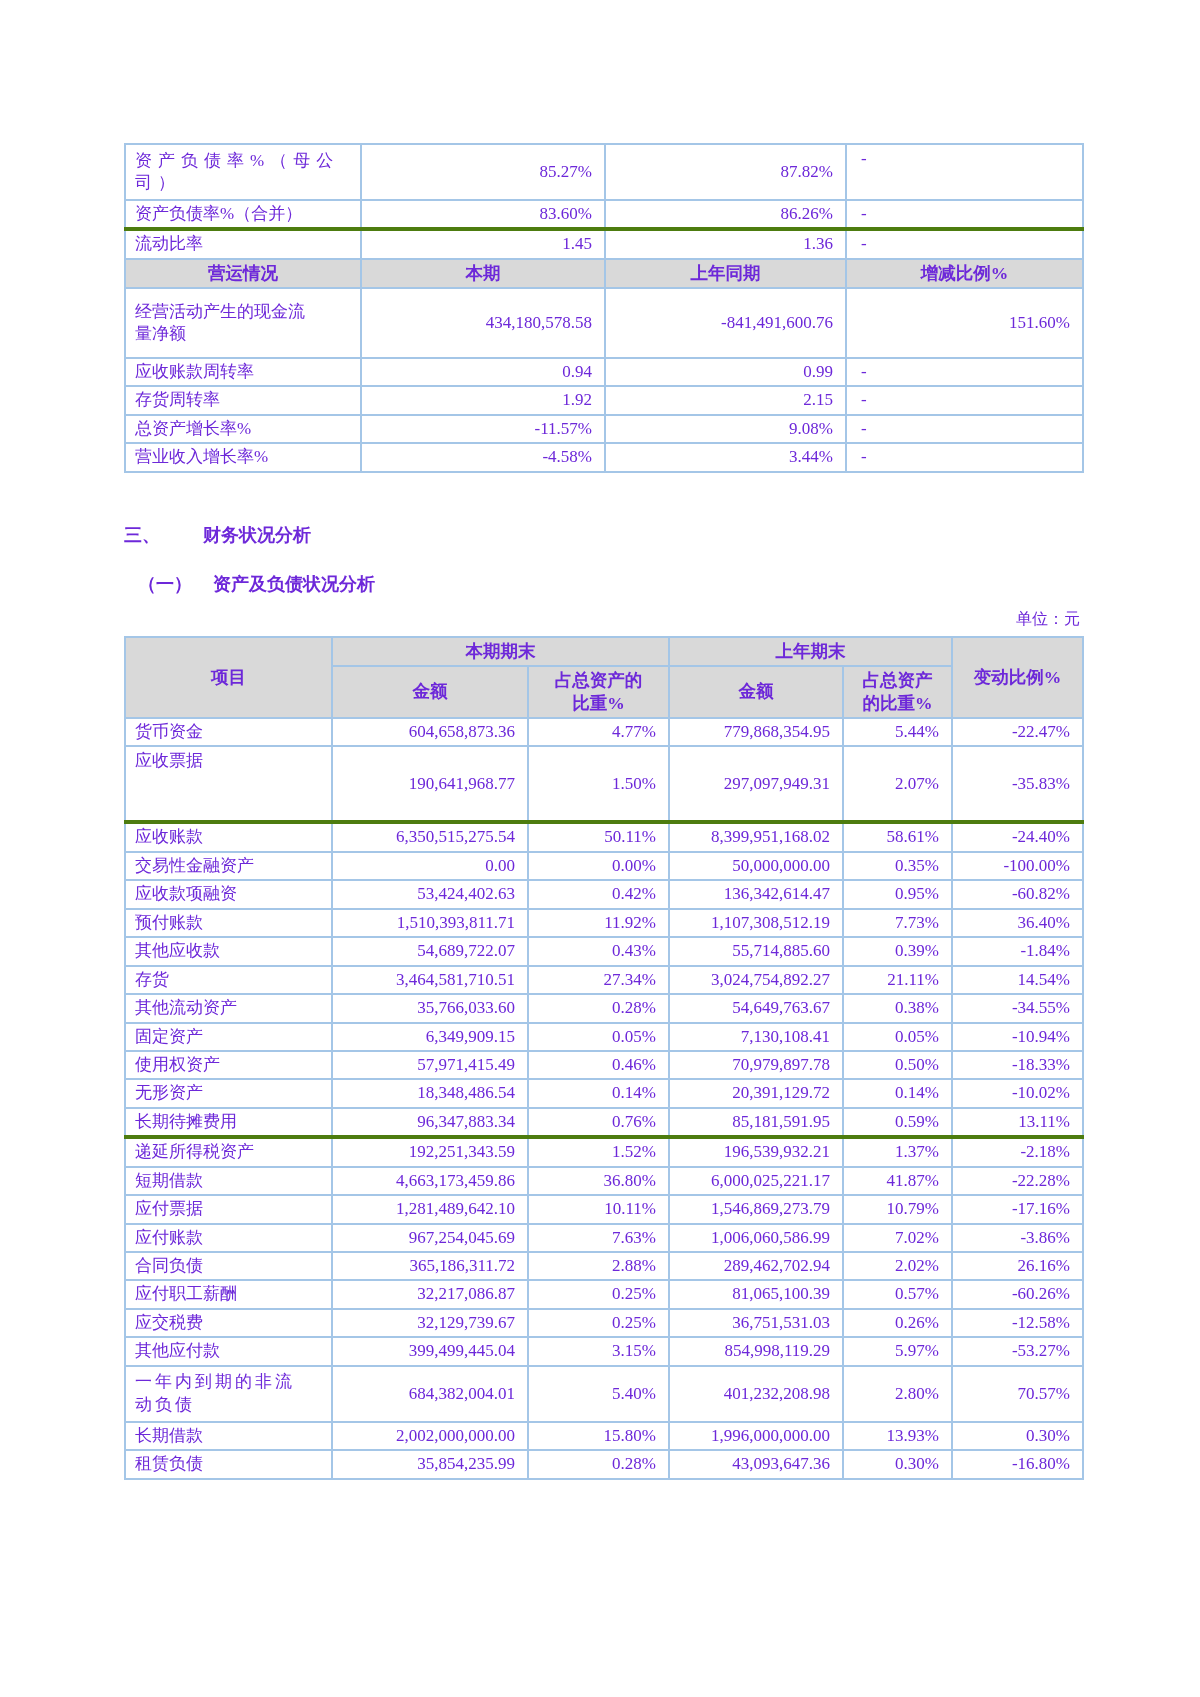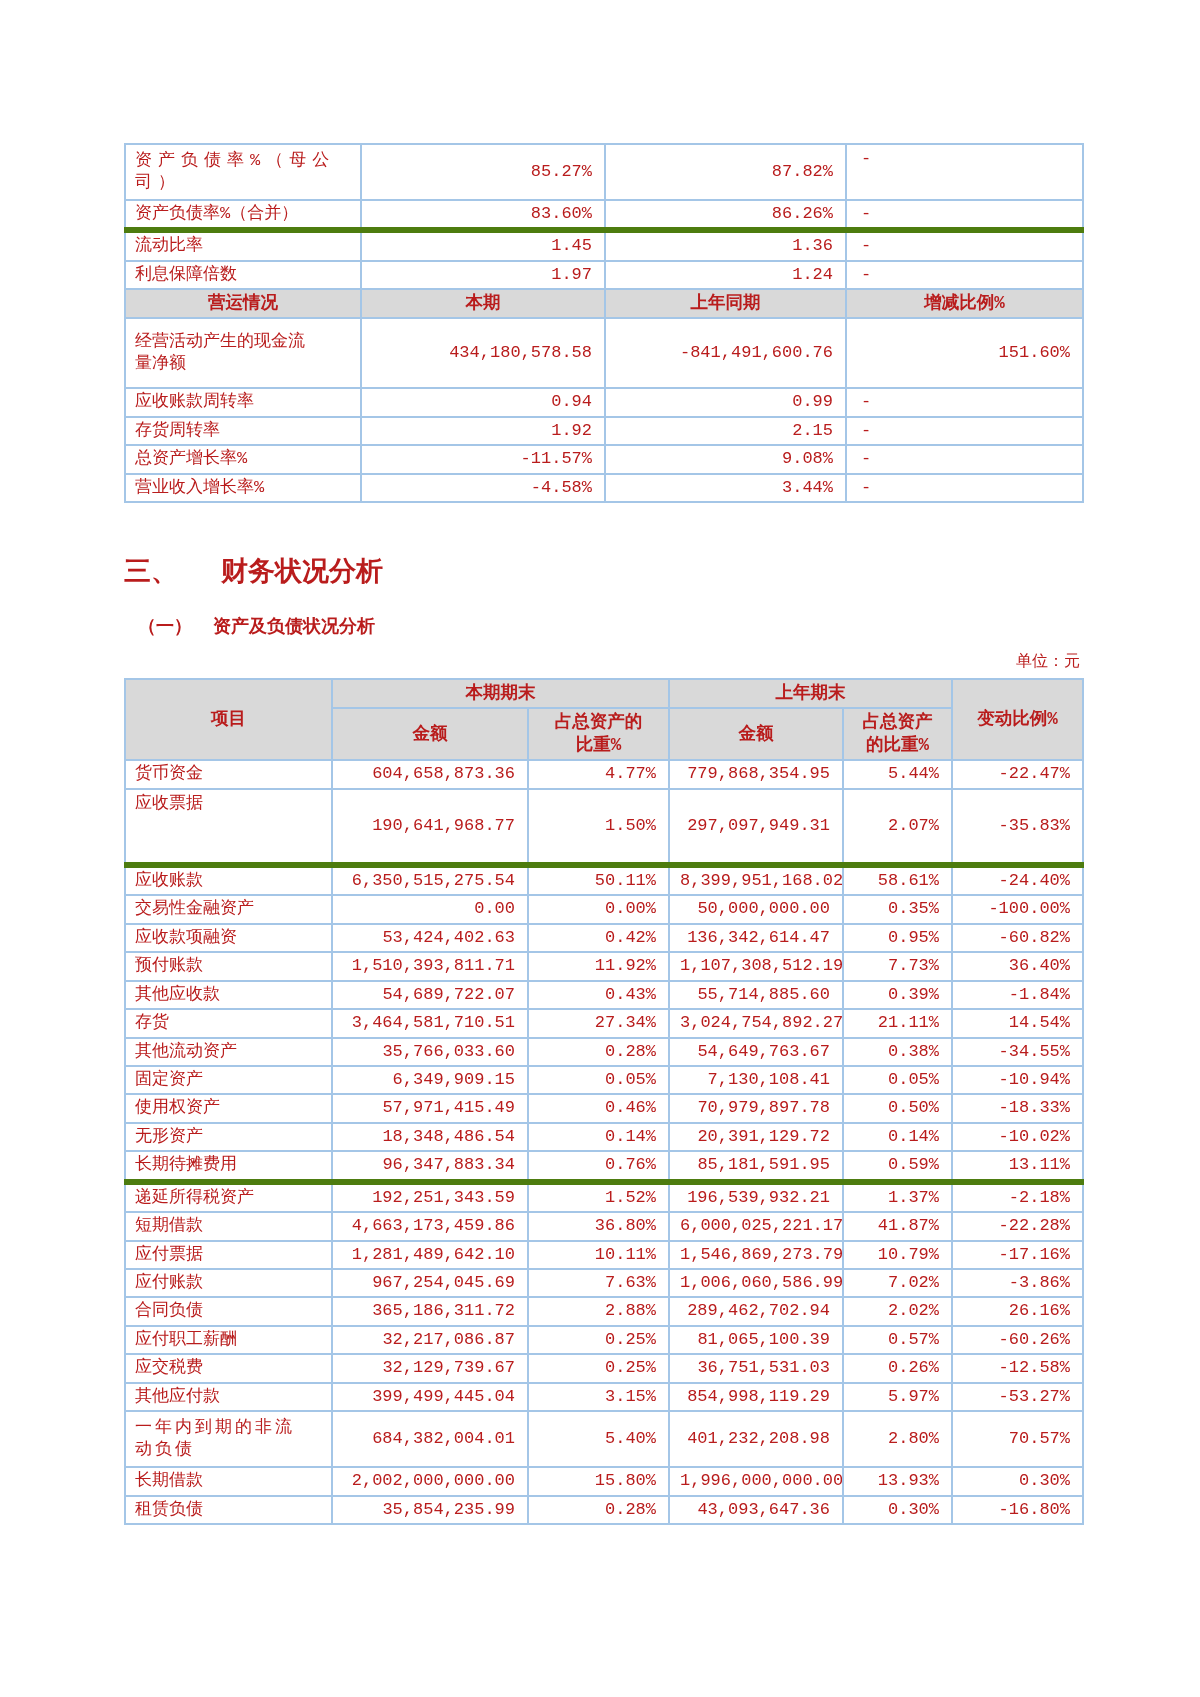--- a/index.html
+++ b/index.html
@@ -1,51 +1,51 @@
 <!DOCTYPE html>
 <html><head>
 <meta charset="utf-8">
 <style>
   html,body{margin:0;padding:0;background:#ffffff;}
   .page{
     position:relative;
     width:1200px;height:1697px;
     background:#ffffff;
-    font-family:Liberation Mono, monospace;
-    color:#b91c1c;
+    font-family:Liberation Serif, serif;
+    color:#6d28d9;
     overflow:hidden;
   }
   .content{position:absolute;left:124px;top:143px;width:958px;}
   table{border-collapse:collapse;table-layout:fixed;width:958px;}
   td{
     border:2px solid #a4c6e7;
     font-size:17px;line-height:1.32;
     padding:2px 10px;
     vertical-align:middle;
     overflow:hidden;
   }
-  tr.thick > td{border-top:6px solid #4d7c0f;}
+  tr.thick > td{border-top:4px solid #4d7c0f;}
   .lbl{text-align:left;white-space:pre-line;padding-left:9px;}
   .num{text-align:right;padding-right:12px;}
   .dash{text-align:left;padding-left:14px;}
   .top{vertical-align:top;padding-top:3px;}
   .ls6{letter-spacing:6px;}
   .ls3{letter-spacing:3px;}
   tr.hdr > td, .hc{
     background:#d9d9d9;
     text-align:center;
     font-weight:700;
     font-size:17.5px;
     white-space:pre-line;
   }
   table.t1 tr{height:27px;}
   table.t2 tr{height:28px;}
   tr.hrow1{height:30px;}
   tr.hrow2{height:55px;}
-  .h1{margin:50px 0 4px 0;font-size:27px;font-weight:700;}
+  .h1{margin:50px 0 4px 0;font-size:18px;font-weight:700;}
   .h1-title{margin-left:43px;}
   .h2{margin:25px 0 0 14px;font-size:18px;font-weight:700;}
   .h2-title{margin-left:21px;margin-top:40px;}
   .unit{ text-align:right;font-size:16px;margin:13px 2px 6px 0;}
 </style>
 </head>
 <body>
 
 <div class="page">
   <div class="content">
@@ -68,26 +68,20 @@
           <tr>
             <td class="lbl">资产负债率%（合并）</td>
             <td class="num">83.60%</td>
             <td class="num">86.26%</td>
             <td class="dash">-</td>
           </tr>
           <tr class="thick">
             <td class="lbl">流动比率</td>
             <td class="num">1.45</td>
             <td class="num">1.36</td>
-            <td class="dash">-</td>
-          </tr>
-          <tr>
-            <td class="lbl">利息保障倍数</td>
-            <td class="num">1.97</td>
-            <td class="num">1.24</td>
             <td class="dash">-</td>
           </tr>
           <tr class="hdr">
             <td>营运情况</td>
             <td>本期</td>
             <td>上年同期</td>
             <td>增减比例%</td>
           </tr>
           <tr style="height: 70px;">
             <td class="lbl">经营活动产生的现金流

